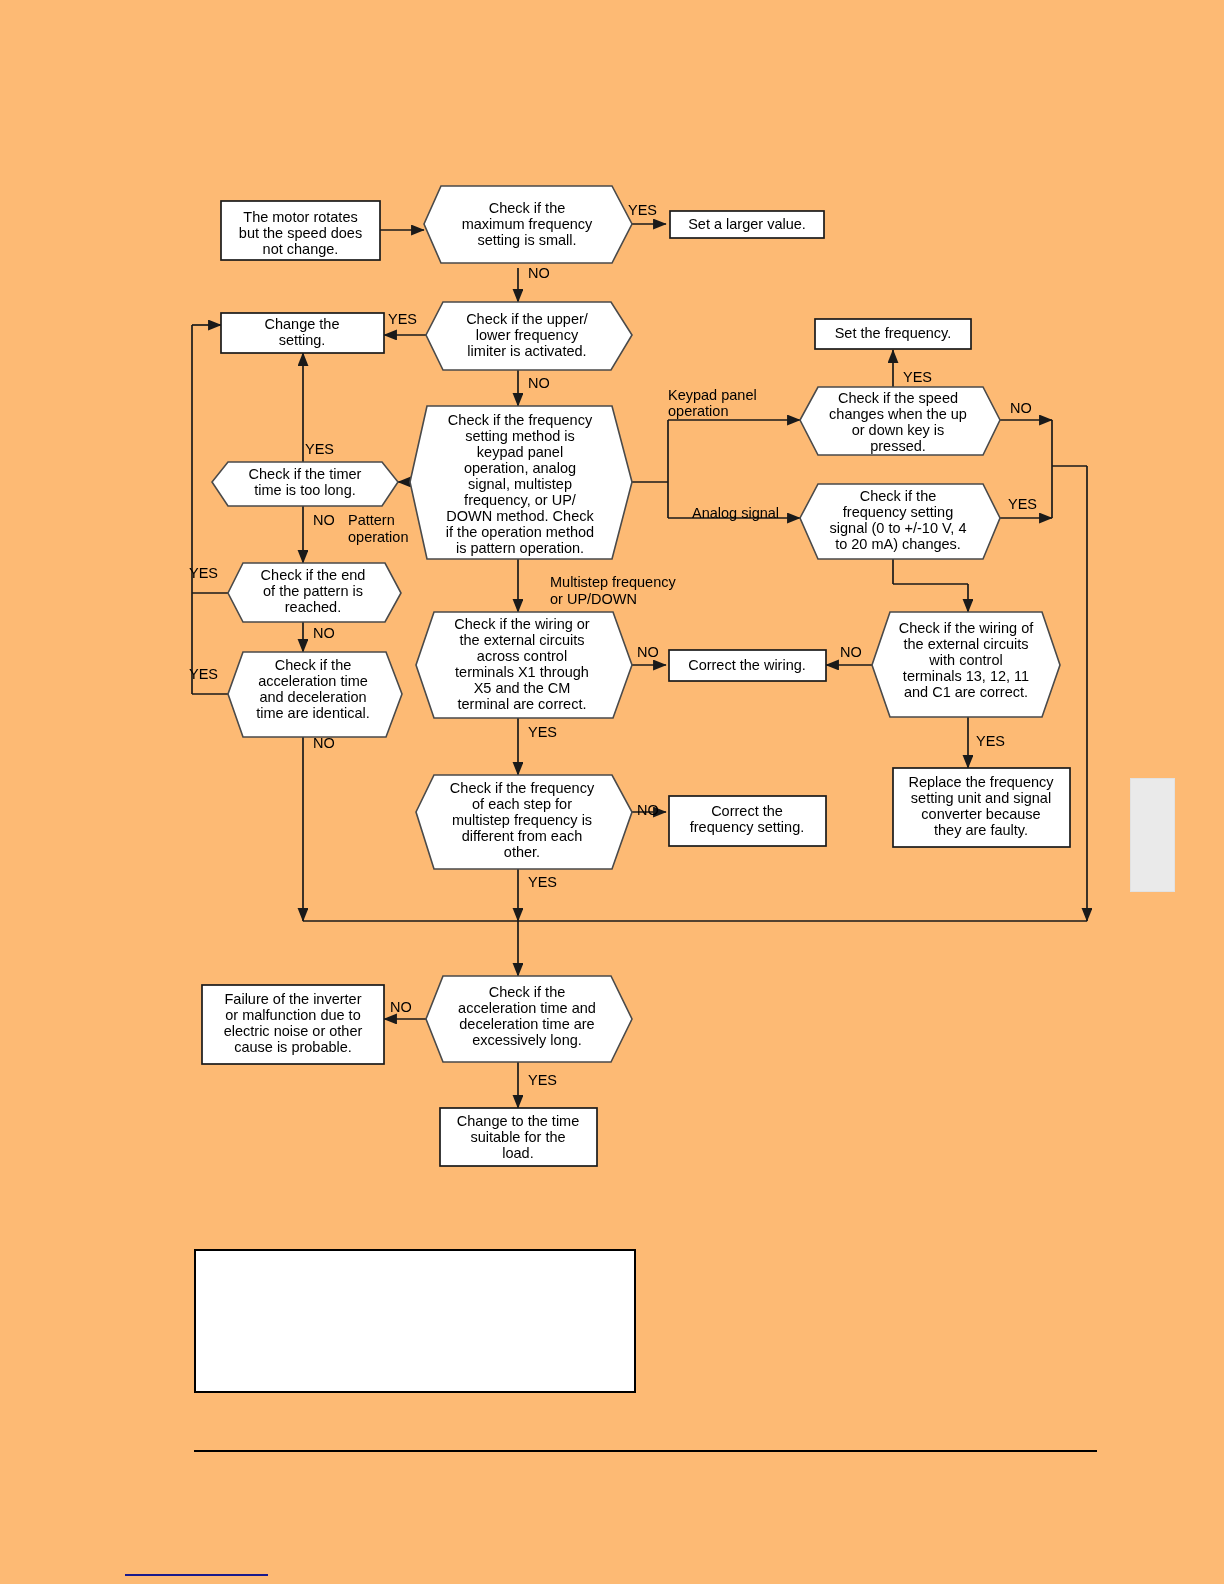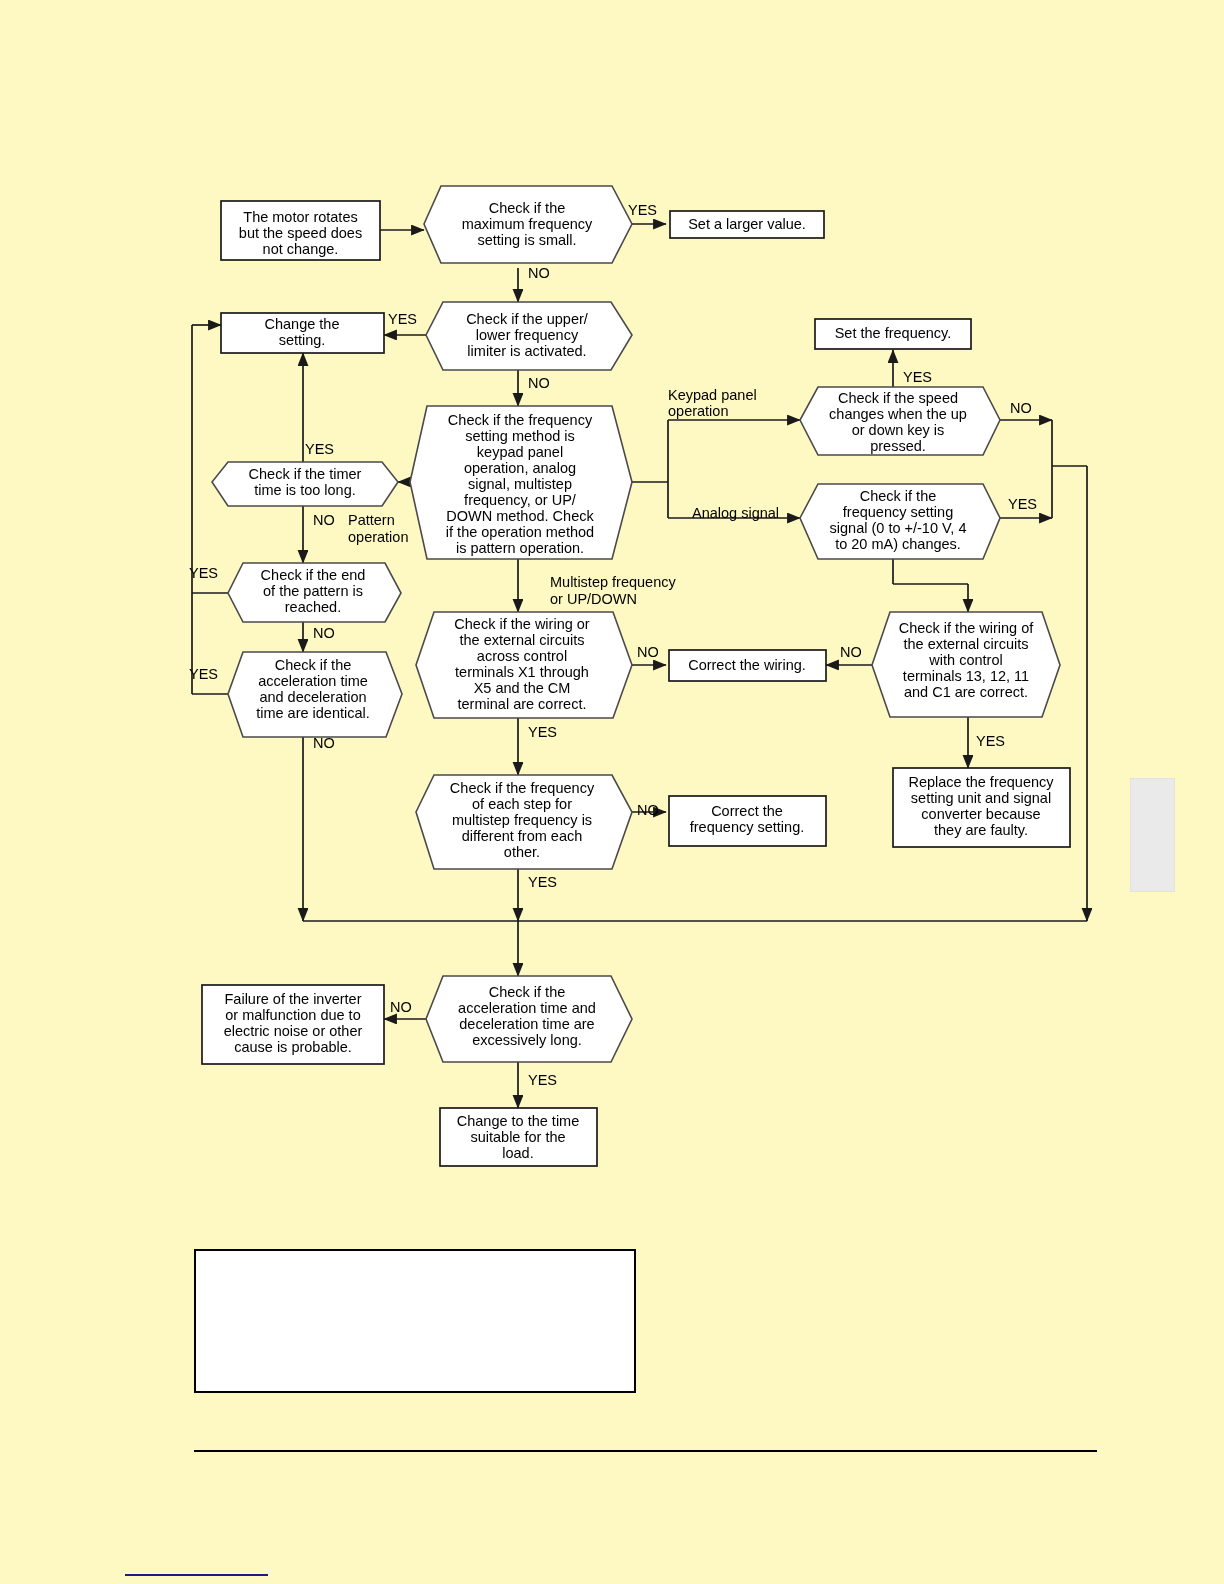--- a/index.html
+++ b/index.html
@@ -4,21 +4,21 @@
 <style>
   html, body {
     margin: 0;
     padding: 0;
     background: #ffffff;
   }
   #page {
     position: relative;
     width: 1224px;
     height: 1584px;
-    background: #fef9c3;
+    background: #fdba74;
     font-family: "Liberation Sans", sans-serif;
     overflow: hidden;
   }
   svg.flow {
     position: absolute;
     left: 0;
     top: 0;
     width: 1224px;
     height: 1584px;
   }

